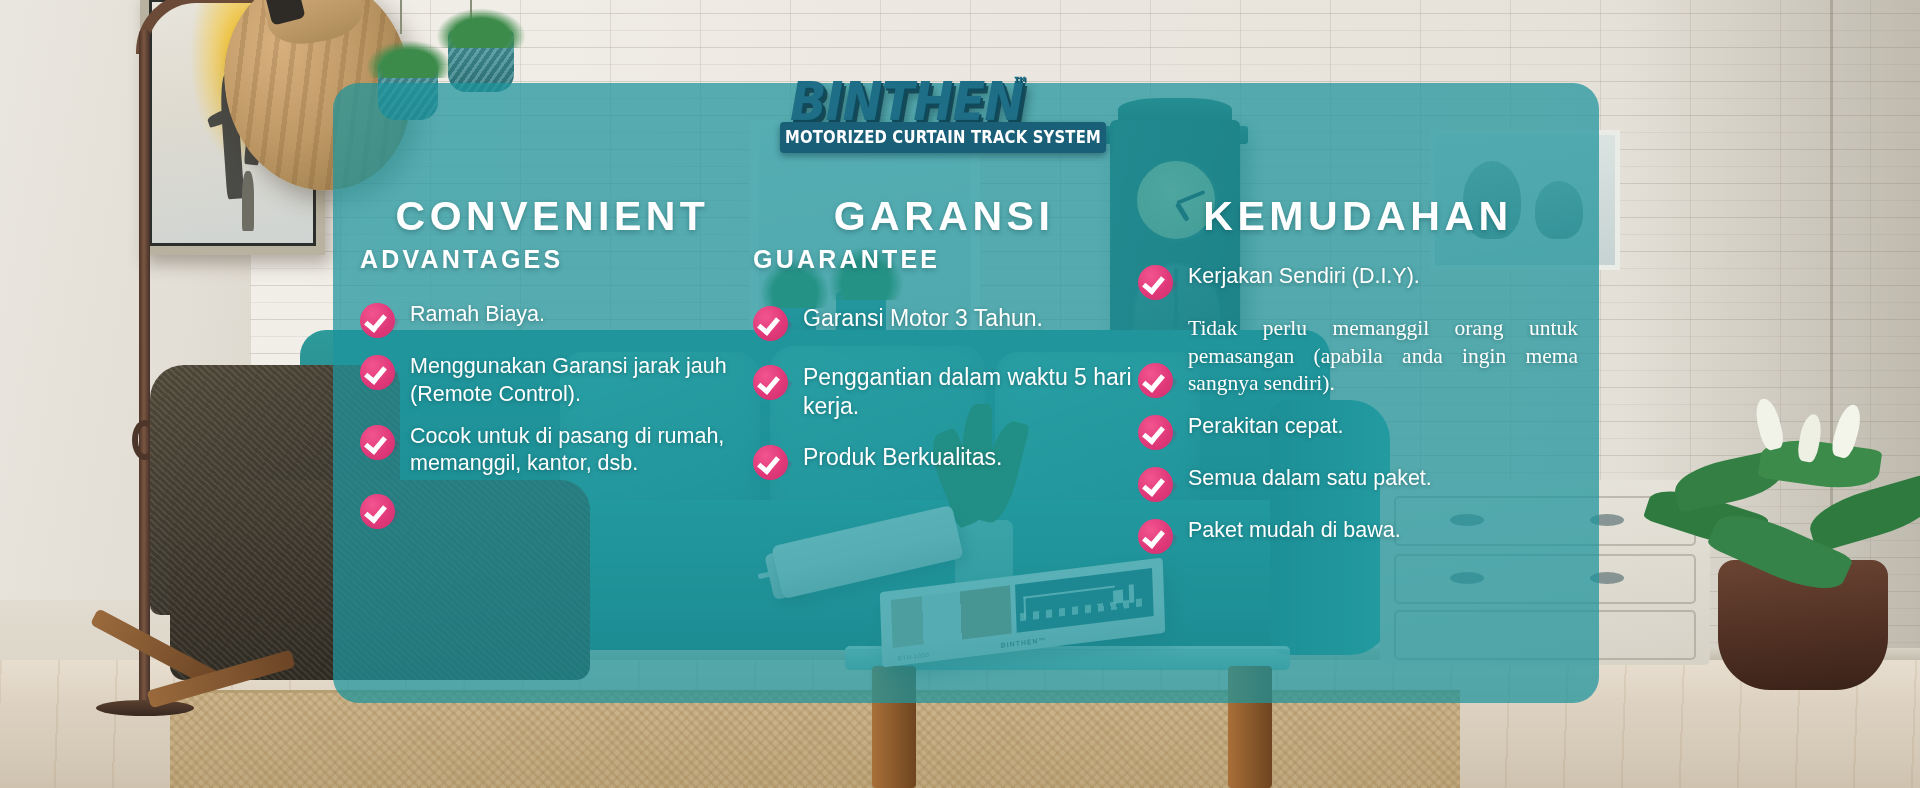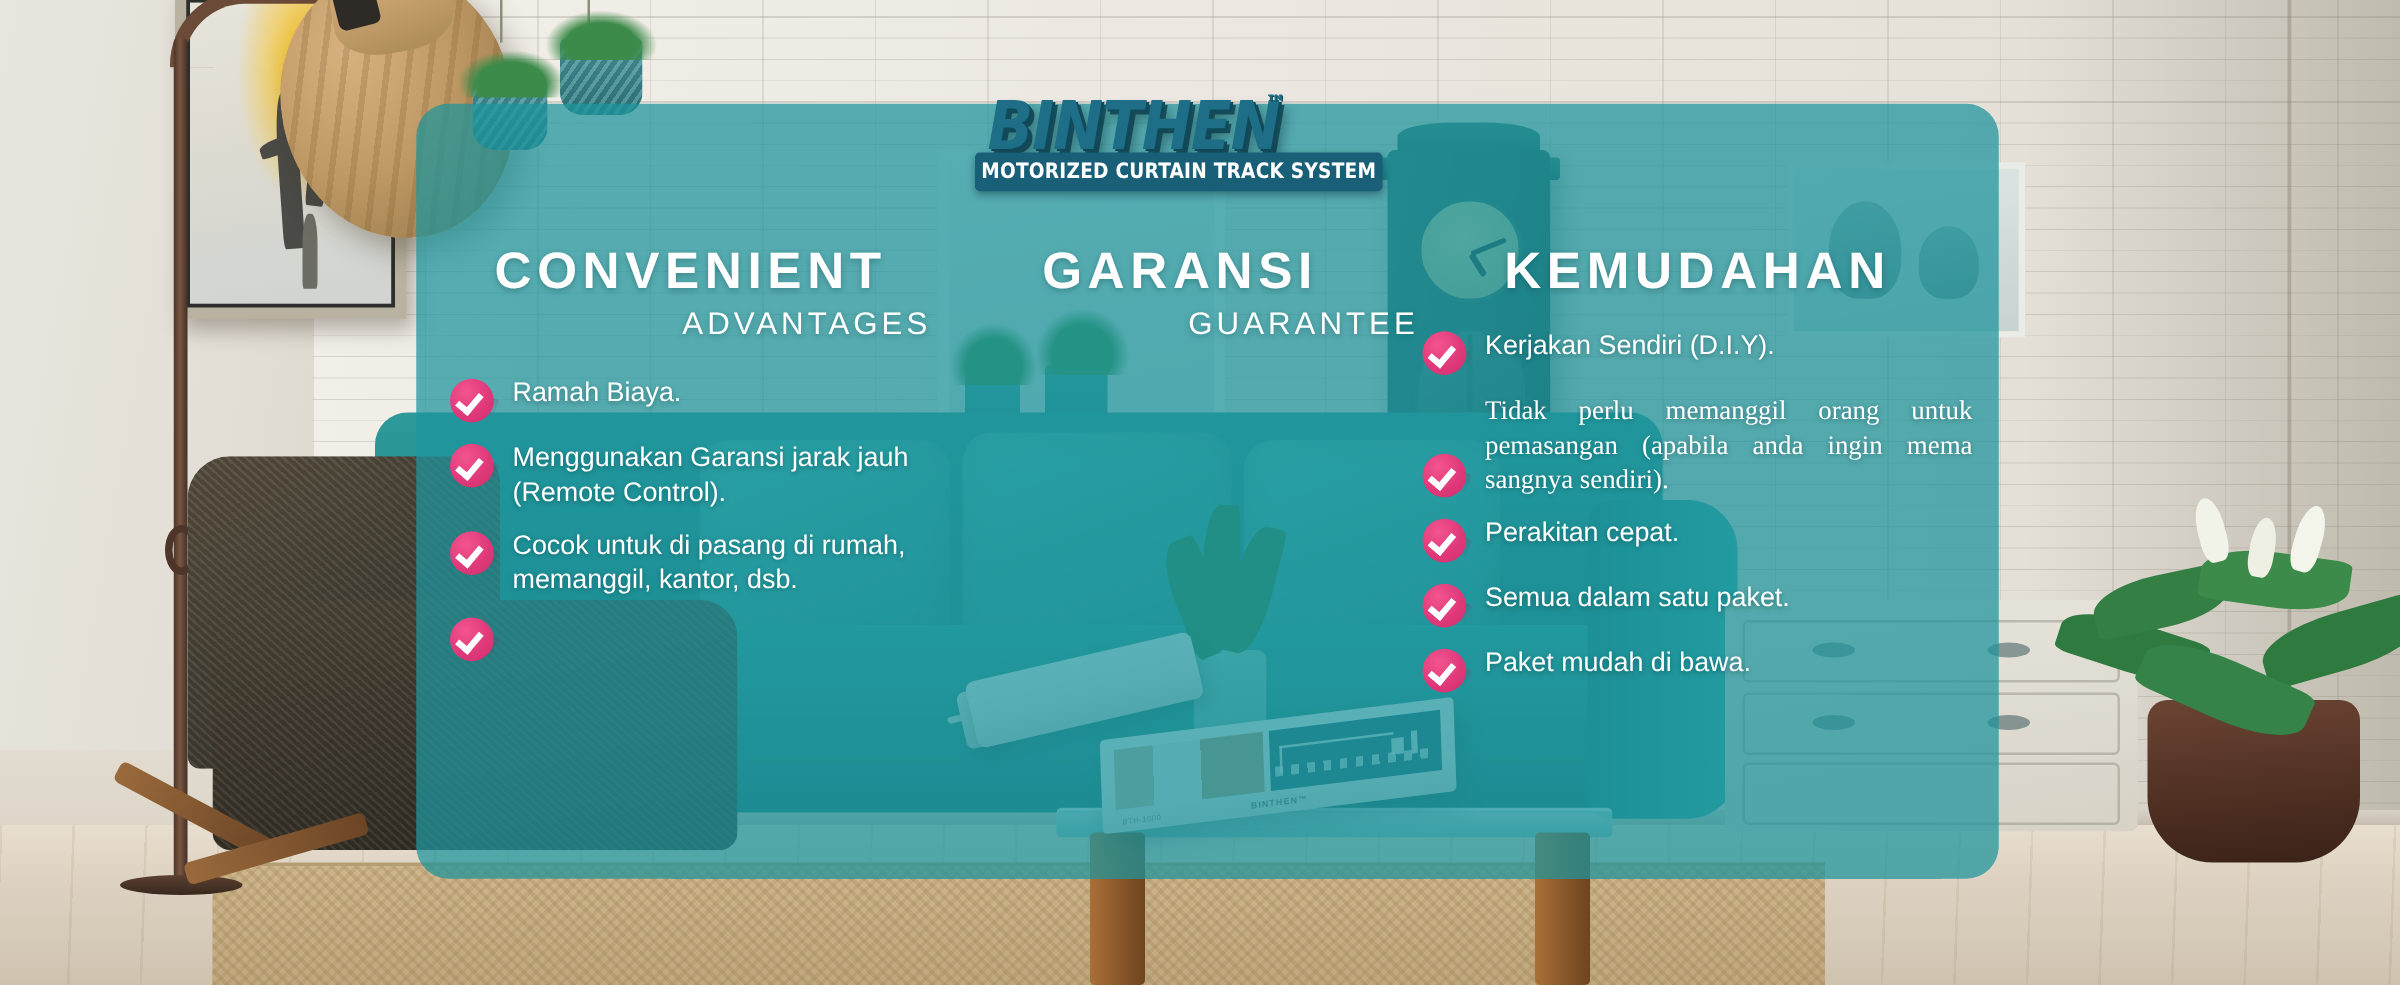--- a/index.html
+++ b/index.html
@@ -396,23 +396,23 @@
   .col.c2{ left:420px; width:382px; }
   .col.c3{ left:805px; width:440px; }
 
   .head-id{
     font-size:41px; font-weight:bold; color:#ffffff;
     letter-spacing:4.5px; line-height:1.06;
     text-align:center; white-space:nowrap;
     text-shadow:0 2px 5px rgba(10,60,65,.35);
   }
   .head-en{
-    font-size:25px; font-weight:normal; color:#ffffff;
+    font-size:25px; font-weight:bold; color:#ffffff;
     letter-spacing:3.2px; margin-top:7px;
-    text-align:right; white-space:nowrap;
+    text-align:left; white-space:nowrap;
     text-shadow:0 2px 5px rgba(10,60,65,.35);
   }
 
   .items{ margin-top:27px; }
   .item{
     display:flex; align-items:flex-start; gap:15px;
     margin-bottom:15px;
   }
   .check{
     flex:0 0 auto; position:relative;
@@ -612,20 +612,40 @@
           <div class="check">
               <div class="check-shadow"></div>
             </div>
         </div>
       </div>
     </div>
 
     <div class="col c2">
       <div class="head-id">GARANSI</div>
       <div class="head-en">GUARANTEE</div>
+      <div class="items">
+        <div class="item">
+          <div class="check">
+              <div class="check-shadow"></div>
+            </div>
+          <div class="itext">Garansi Motor 3 Tahun.</div>
+        </div>
+        <div class="item">
+          <div class="check">
+              <div class="check-shadow"></div>
+            </div>
+          <div class="itext">Penggantian dalam waktu 5 hari kerja.</div>
+        </div>
+        <div class="item">
+          <div class="check">
+              <div class="check-shadow"></div>
+            </div>
+          <div class="itext">Produk Berkualitas.</div>
+        </div>
+      </div>
     </div>
 
     <div class="col c3">
       <div class="head-id">KEMUDAHAN</div>
       <div class="items">
         <div class="item">
           <div class="check">
               <div class="check-shadow"></div>
             </div>
           <div class="itext">Kerjakan Sendiri (D.I.Y).</div>

